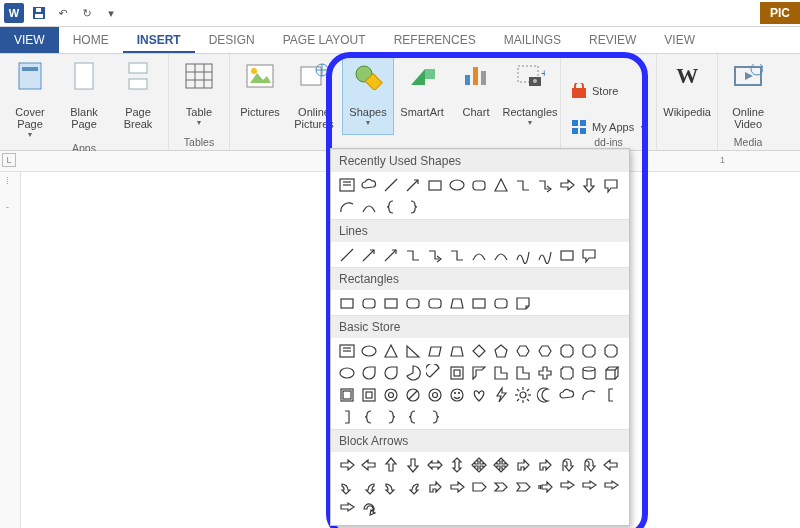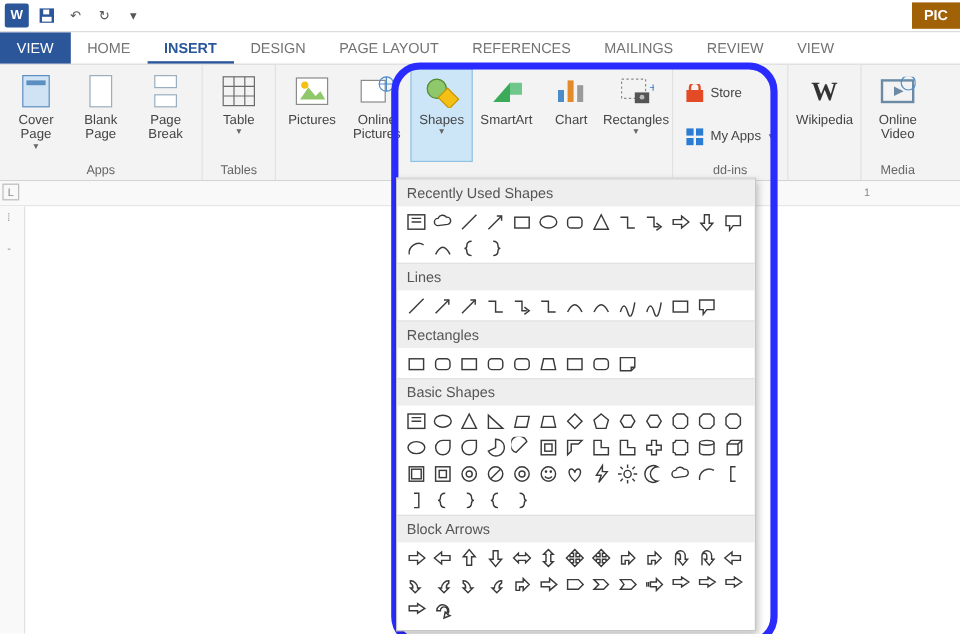--- a/index.html
+++ b/index.html
@@ -15,21 +15,21 @@
   .tab.file{background:#2b579a;color:#fff}
   .tab.active{color:#2b579a;border-bottom:2px solid #2b579a;font-weight:600}
   
   .ribbon{height:96px;background:#f3f3f3;border-bottom:1px solid #d4d4d4;display:flex}
   .group{display:flex;flex-direction:column;border-right:1px solid #e1e1e1;padding:3px 4px 0}
   .group-items{display:flex;gap:2px;flex:1}
   .group-label{text-align:center;font-size:10.5px;color:#666;padding:1px 0 2px}
   .big-btn{display:flex;flex-direction:column;align-items:center;justify-content:flex-start;width:46px;padding:2px;cursor:pointer;border:1px solid transparent}
   .big-btn.sel{background:#cde6f7;border:1px solid #92c0e0}
   .big-btn .ico{width:32px;height:32px;display:flex;align-items:center;justify-content:center}
-  .big-btn .lbl{font-size:11px;color:#444;text-align:center;line-height:12px;margin-top:2px}
+  .big-btn .lbl{font-size:11px;color:#444;text-align:center;line-height:12px;margin-top:14px}
   .big-btn .drop{font-size:7px;color:#666;margin-top:1px}
   svg{display:block}
   
   .rulerbar{height:20px;background:#f9f9f9;border-bottom:1px solid #e1e1e1;position:relative;color:#888;font-size:9px}
   .rulerbar .l-tag{position:absolute;left:2px;top:2px;border:1px solid #bbb;width:12px;height:12px;display:flex;align-items:center;justify-content:center}
   .ruler-tick{position:absolute;top:4px}
   
   .docarea{position:relative;height:360px;background:#fff}
   .vruler{position:absolute;left:0;top:0;width:20px;height:100%;background:#f9f9f9;border-right:1px solid #e1e1e1}
   .vruler .tick{position:absolute;left:6px;font-size:9px;color:#888}
@@ -191,21 +191,21 @@
             </svg>
           </div>
         <div class="lbl">Rectangles</div>
           <div class="drop">▼</div>
       </div>
     </div>
     <div class="group-label">&nbsp;</div>
   </div>
 
   <div class="group" style="border-left:1px solid #e1e1e1">
-    <div class="group-items" style="flex-direction:column;justify-content:center;gap:20px;padding:0 6px">
+    <div class="group-items" style="flex-direction:column;justify-content:flex-end;gap:20px;padding:0 6px">
       <div style="display:flex;align-items:center;gap:5px;cursor:pointer">
         <svg width="16" height="16">
             <rect x="1" y="5" width="14" height="10" fill="#e34b27"></rect>
             <path d="M4 5V3a4 4 0 018 0v2" fill="none" stroke="#e34b27" stroke-width="2"></path>
           </svg>
         <span>Store</span>
       </div>
       <div style="display:flex;align-items:center;gap:5px;cursor:pointer">
         <svg width="16" height="16">
             <rect x="1" y="1" width="6" height="6" fill="#2b7cd3"></rect>
@@ -463,21 +463,21 @@
         </svg>
       </div>
       <div class="shape-cell">
         <svg width="18" height="18" viewBox="0 0 18 18">
           <polygon points="3,4 15,4 15,12 12,15 3,15"></polygon>
           <polyline points="12,15 12,12 15,12"></polyline>
         </svg>
       </div>
     </div>
 
-  <div class="gal-head">Basic Shapes</div>
+  <div class="gal-head">Basic Store</div>
   <div class="gal-grid" id="grid-basic">
       <div class="shape-cell">
         <svg width="18" height="18" viewBox="0 0 18 18">
           <rect x="2" y="3" width="14" height="12"></rect>
           <line x1="5" y1="6" x2="13" y2="6"></line>
           <line x1="5" y1="9" x2="13" y2="9"></line>
         </svg>
       </div>
       <div class="shape-cell">
         <svg width="18" height="18" viewBox="0 0 18 18">

